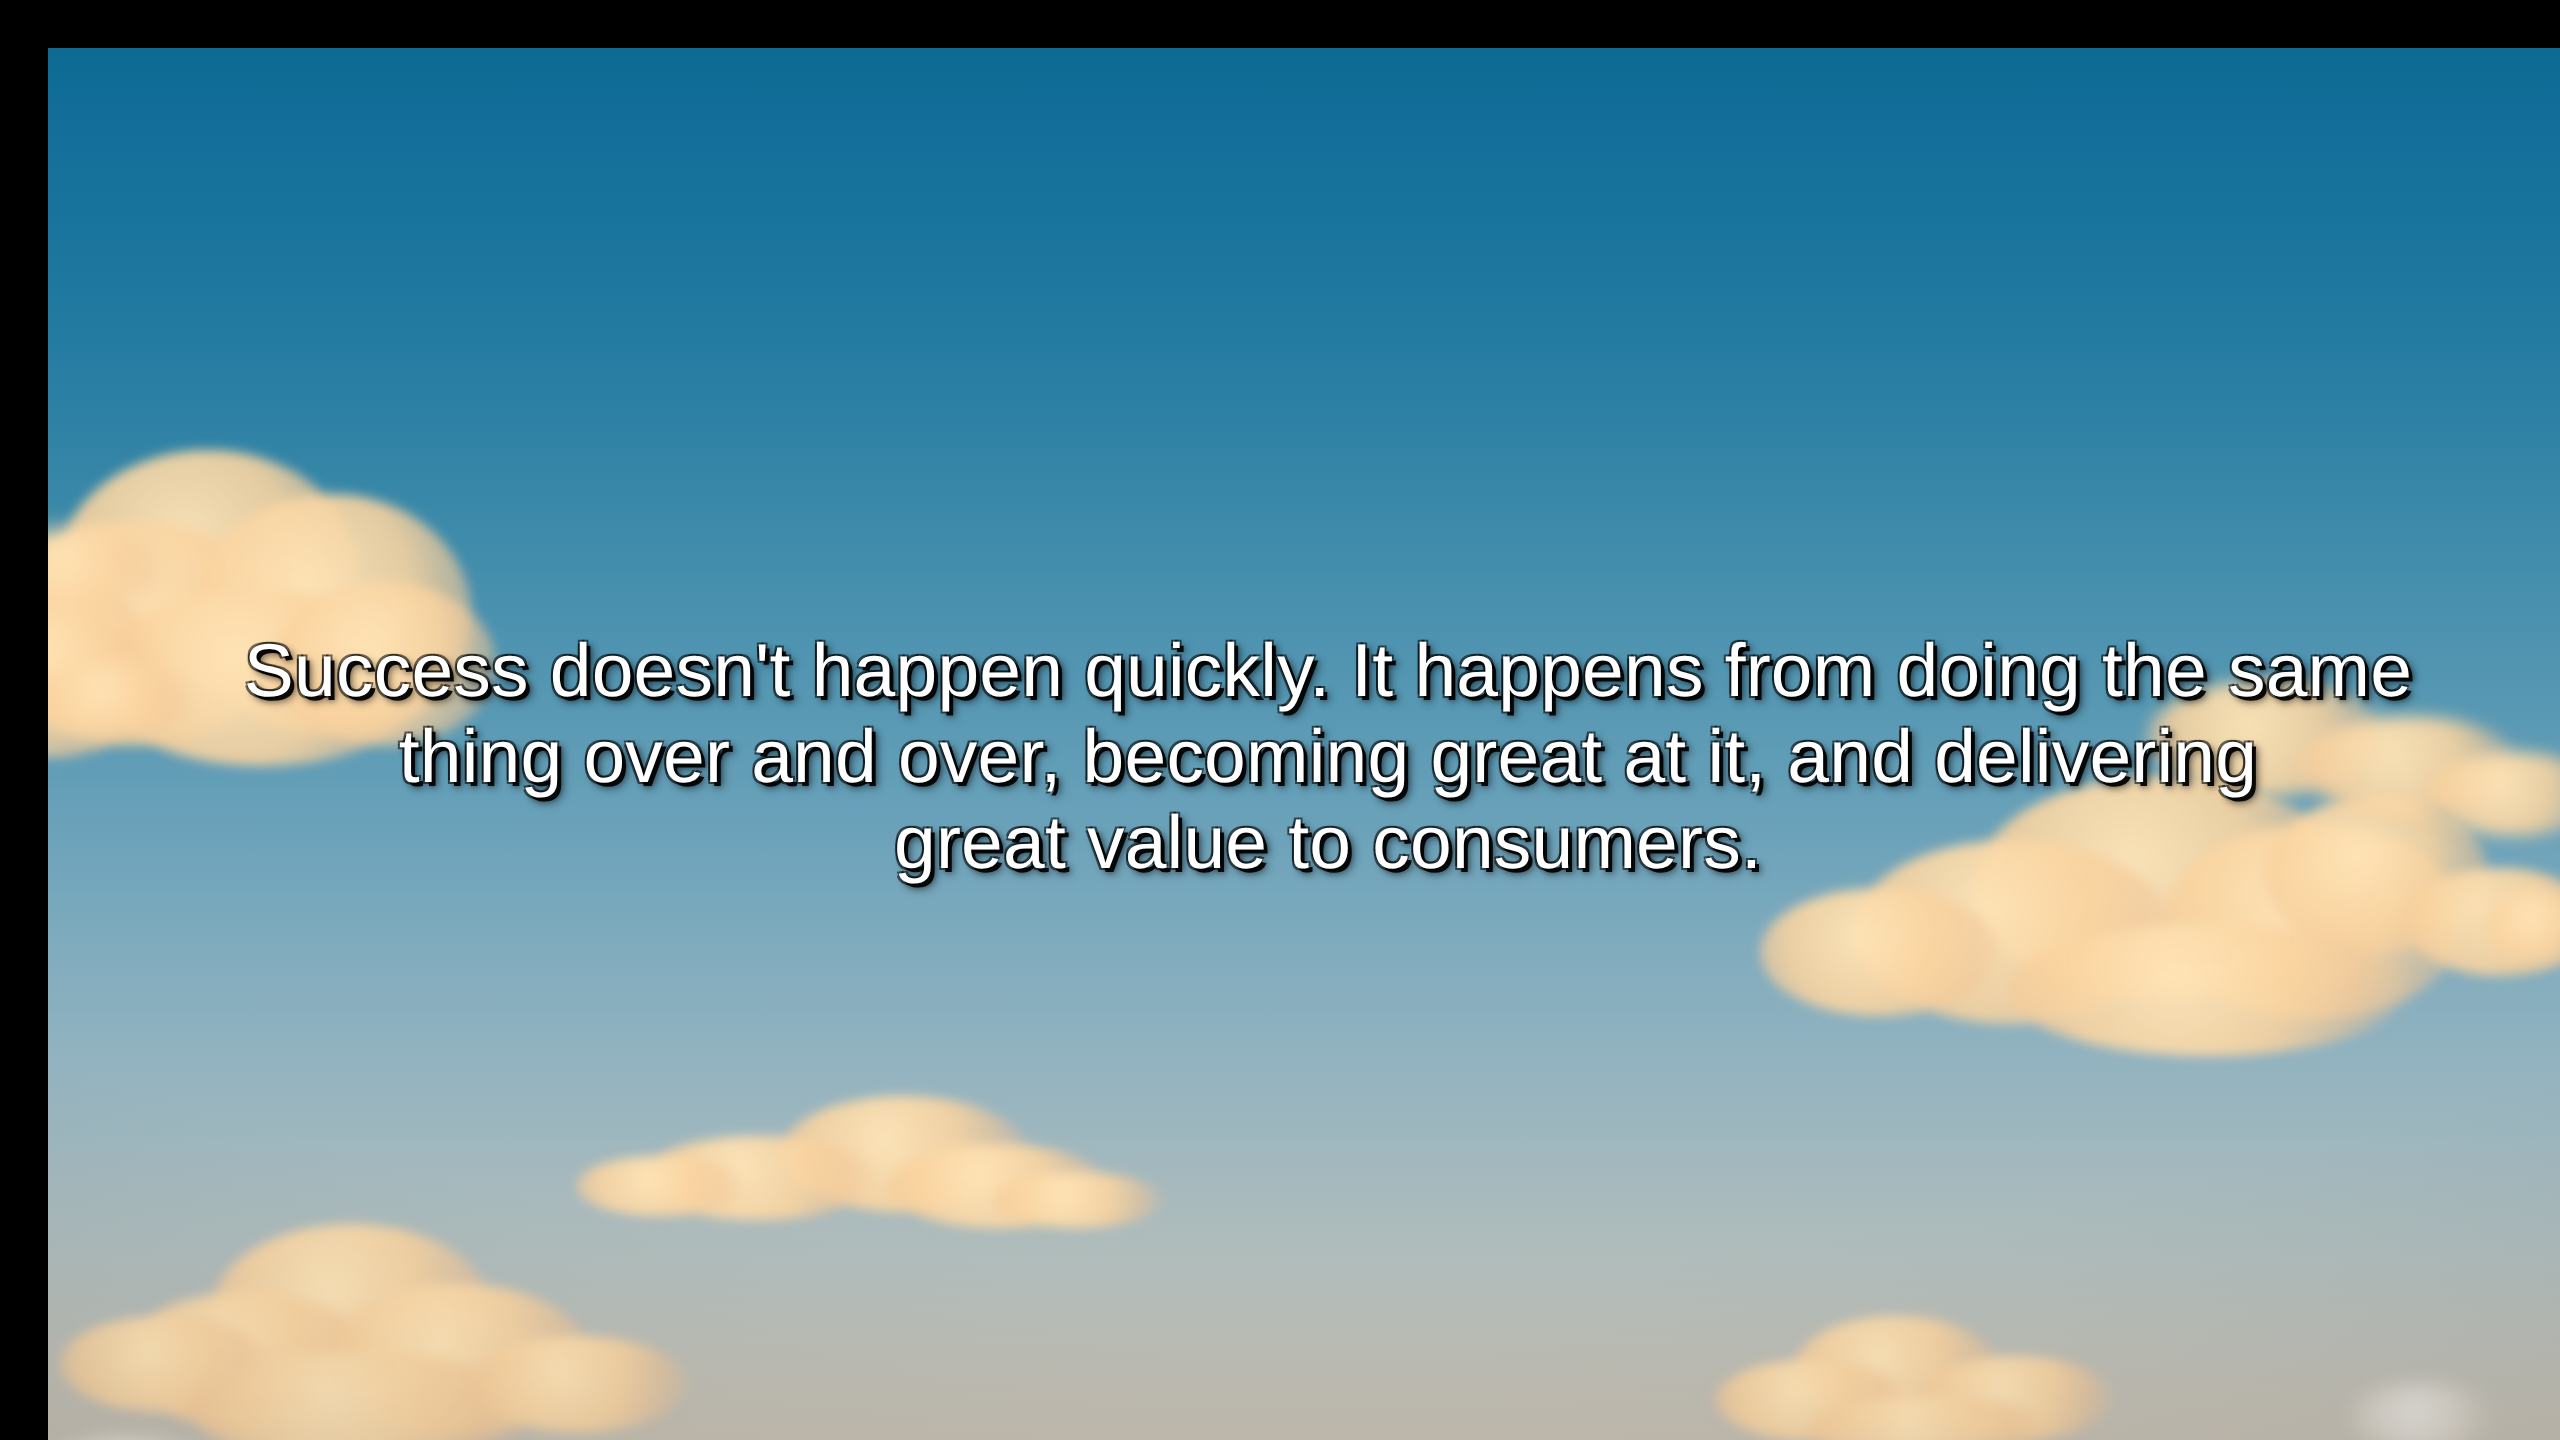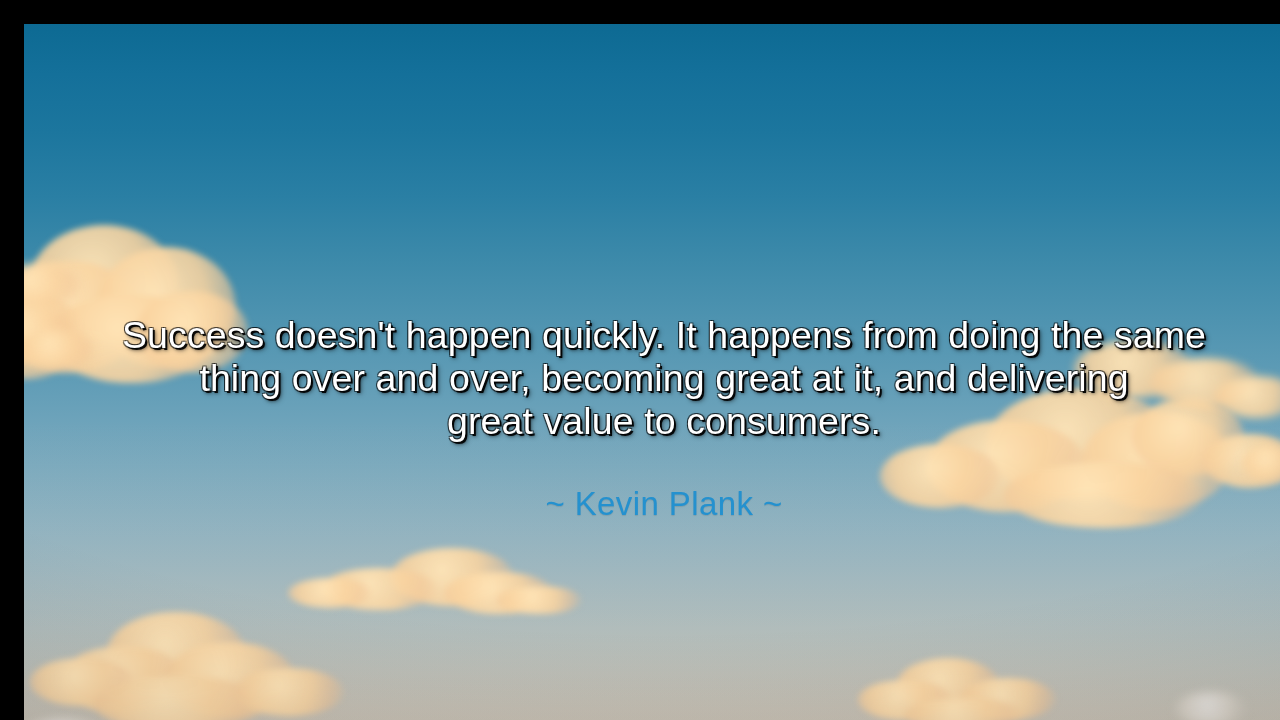--- a/index.html
+++ b/index.html
@@ -259,16 +259,15 @@
   <div class="cloud" id="cloud-speck-right">
     <span class="puff cool p1"></span>
   </div>
 
   <div class="sky-vignette"></div>
 
   <div id="text-block">
     <div id="quote-text">Success doesn't happen quickly. It happens from doing the same
 thing over and over, becoming great at it, and delivering
 great value to consumers.</div>
-    <div id="attribution">~ Kevin Plank ~</div>
   </div>
 
 </div>
 
 </body></html>

